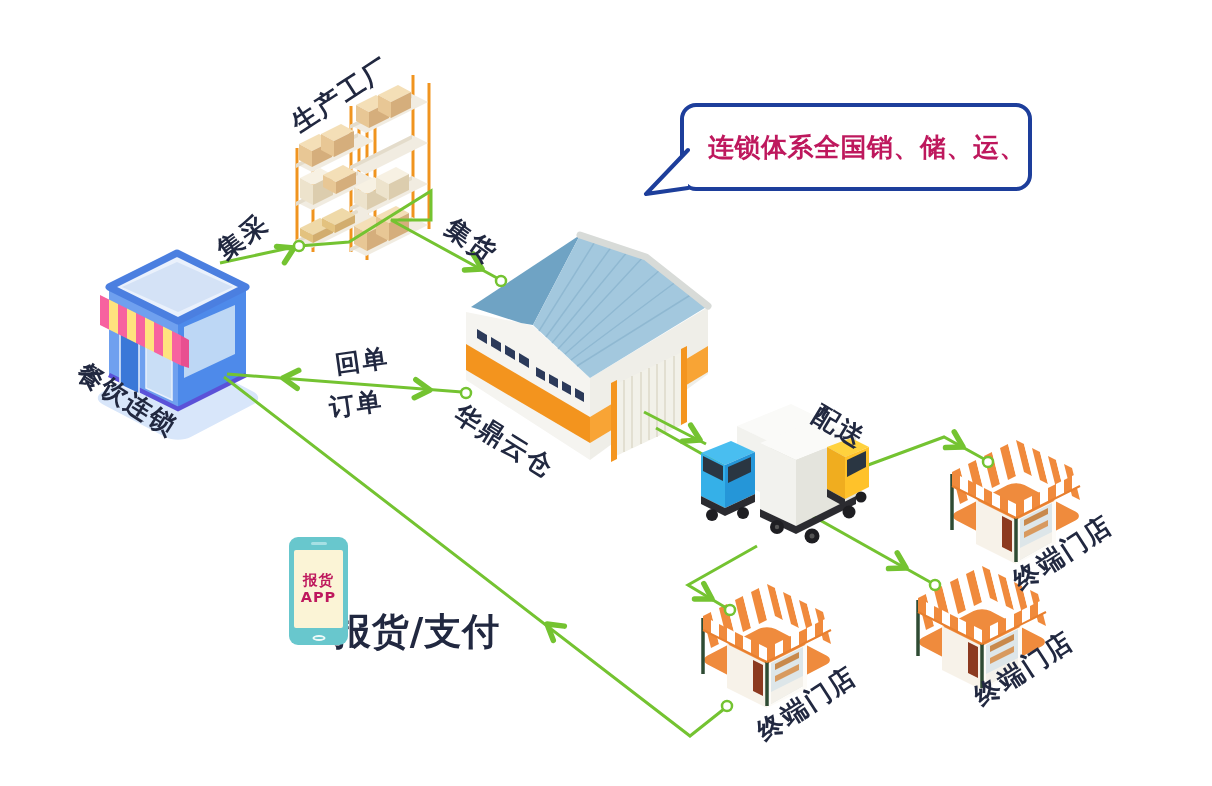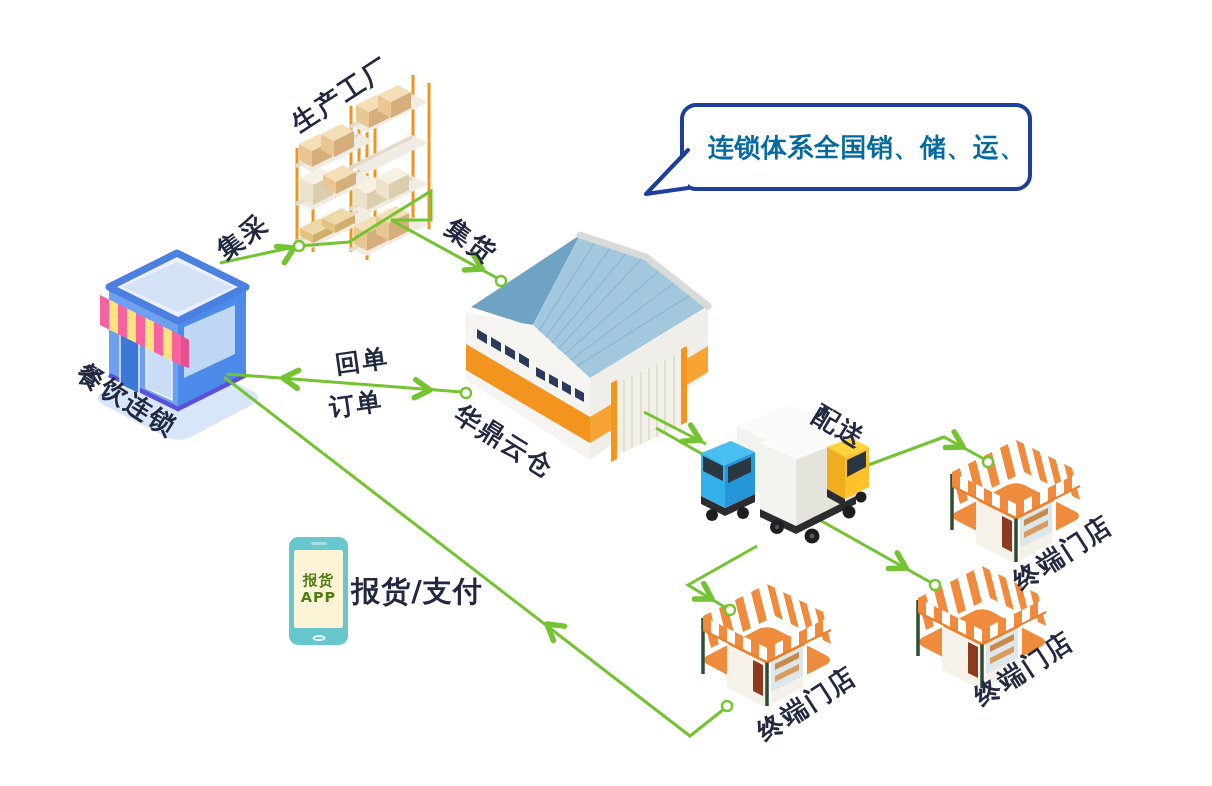--- a/index.html
+++ b/index.html
@@ -2,33 +2,33 @@
 <html><head>
 <meta charset="utf-8">
 <style>
   html,body{margin:0;padding:0;background:#fff;}
   .stage{position:relative;width:1212px;height:786px;background:#ffffff;overflow:hidden;
          font-family:"DejaVu Sans",sans-serif;}
   .scene{position:absolute;left:0;top:0;}
   .lbl{position:absolute;font-weight:700;color:#212840;font-size:26px;letter-spacing:2px;
        white-space:nowrap;transform:translate(-50%,-50%) rotate(var(--r,0deg));}
   .lbl.small{font-size:25px;}
-  .lbl.flat{letter-spacing:1px;font-size:29px;}
+  .lbl.flat{letter-spacing:1px;font-size:37px;margin-top:40px;}
   .bubble{position:absolute;left:680px;top:103px;width:352px;height:88px;background:#fff;
           border:4px solid #1D3E9B;border-radius:16px;display:flex;flex-direction:column;
           justify-content:center;padding-left:24px;box-sizing:border-box;z-index:5;}
-  .bubble .line{color:#0369a1;font-weight:700;font-size:26px;line-height:36px;letter-spacing:0.5px;white-space:nowrap;}
+  .bubble .line{color:#be185d;font-weight:700;font-size:26px;line-height:36px;letter-spacing:0.5px;white-space:nowrap;}
   .bubble-tail{position:absolute;left:642px;top:146px;z-index:6;}
   .phone{position:absolute;left:289px;top:537px;width:59px;height:108px;background:#68C7CD;
          border-radius:9px;z-index:4;}
   .phone .speaker{position:absolute;top:5px;left:50%;transform:translateX(-50%);width:16px;height:3px;
          background:#A6E0E4;border-radius:2px;}
   .phone .screen{position:absolute;left:5px;right:5px;top:13px;bottom:17px;background:#FBF4D6;
          border-radius:2px;display:flex;flex-direction:column;align-items:center;justify-content:center;}
-  .phone .screen div{font-size:14.5px;font-weight:700;color:#4d7c0f;line-height:17px;letter-spacing:1px;}
+  .phone .screen div{font-size:14.5px;font-weight:700;color:#be185d;line-height:17px;letter-spacing:1px;}
   .phone .home{position:absolute;bottom:4px;left:50%;transform:translateX(-50%);width:13px;height:6px;
          border:2px solid #EFFAF8;border-radius:50%;box-sizing:border-box;}
 </style>
 </head>
 <body>
 
 <div class="stage">
 
 <svg class="scene" width="1212" height="786" viewBox="0 0 1212 786">
 

